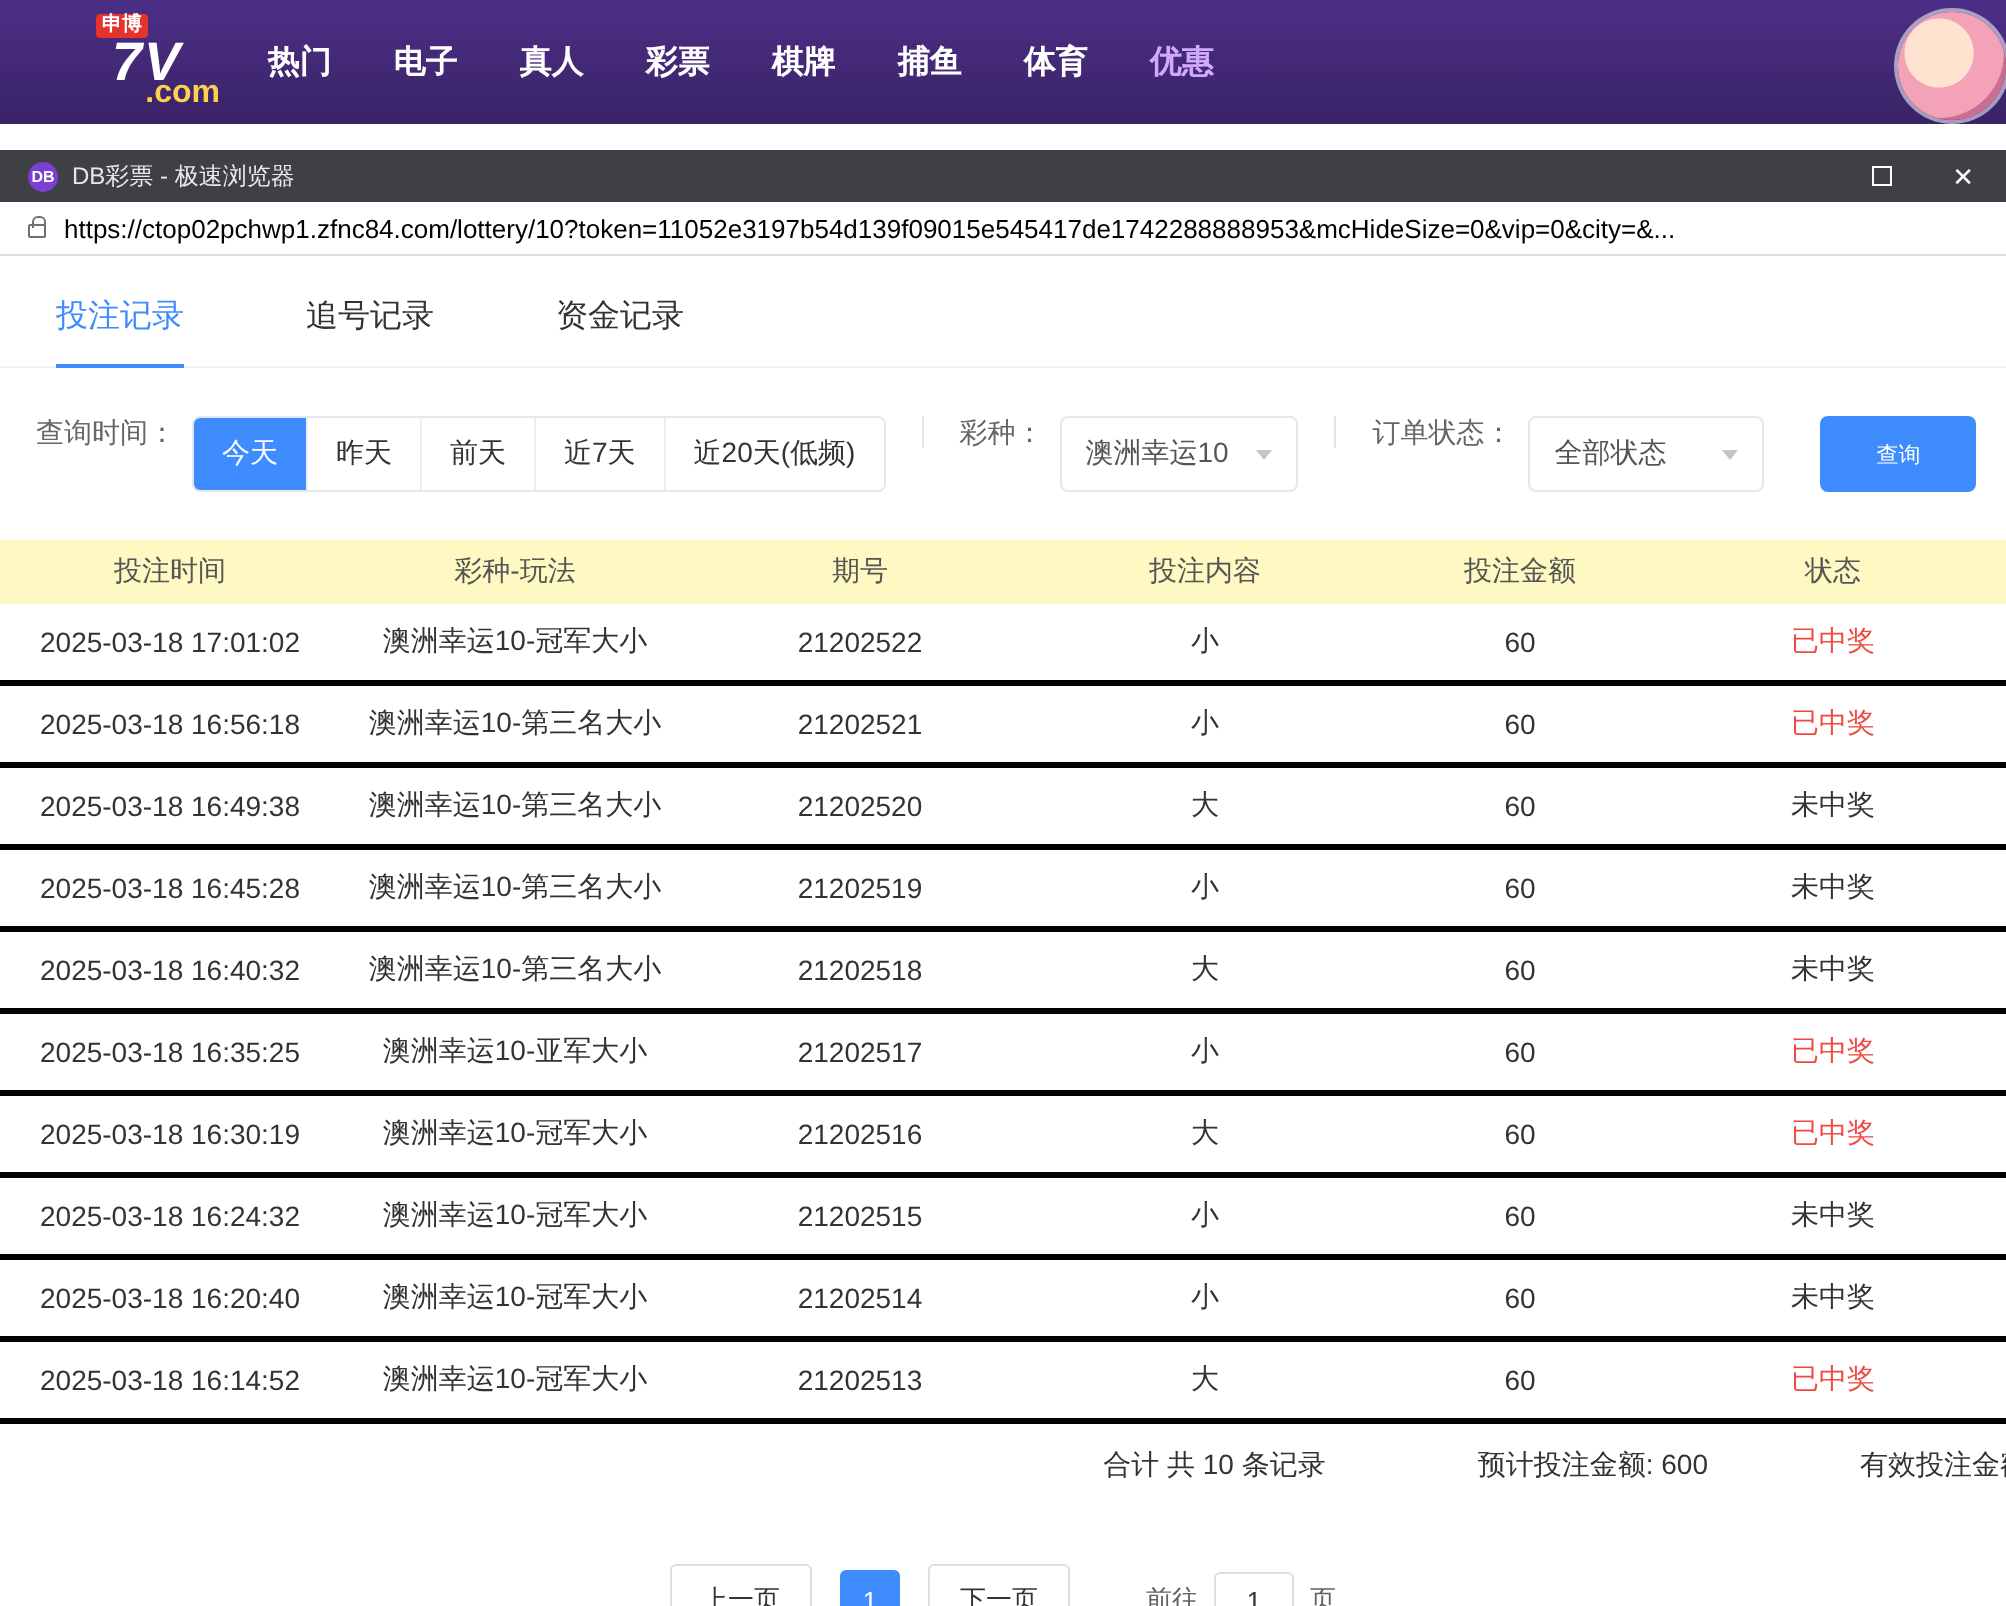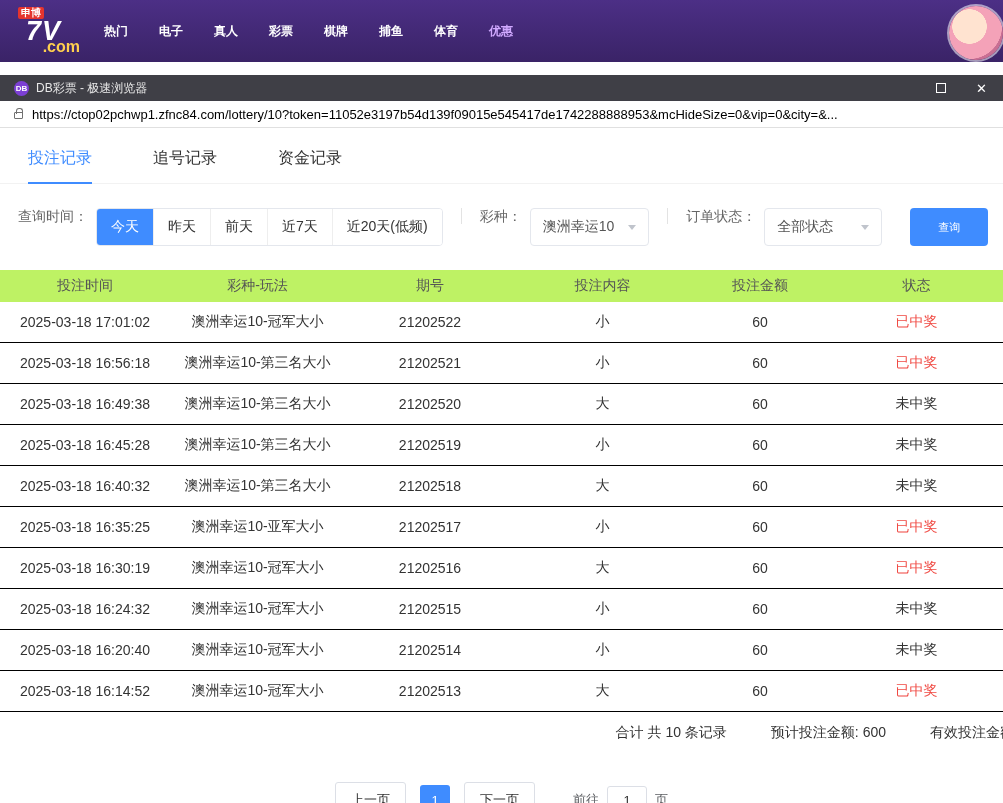--- a/index.html
+++ b/index.html
@@ -3,27 +3,27 @@
 <meta charset="utf-8">
 <style>
   * { box-sizing: border-box; }
   html,body { margin:0; padding:0; }
   body {
     width:1003px; height:803px; overflow:hidden; position:relative;
     background:#fff; font-family:"Liberation Sans", sans-serif;
   }
 
   
-  .topnav{height:62px;background:linear-gradient(180deg,#4c2f86,#3a2367);display:flex;align-items:center;padding-left:18px;position:relative;}
+  .topnav{height:62px;background:linear-gradient(180deg,#4c2f86,#3a2367);display:flex;align-items:center;padding-left:48px;position:relative;}
   .logo{position:relative;width:68px;height:50px;cursor:pointer;flex:none;}
   .logo-badge{position:absolute;top:1px;left:0;background:#e5342e;color:#fff;font-size:10px;line-height:12px;padding:0 3px;border-radius:2px;font-weight:bold;}
   .logo-main{position:absolute;top:10px;left:8px;font-size:27px;font-weight:bold;font-style:italic;color:#fff;letter-spacing:1px;}
   .logo-suffix{position:absolute;bottom:0;right:6px;font-size:16px;font-weight:bold;color:#ffd04e;}
   .nav-menu{display:flex;gap:31px;margin-left:18px;}
-  .nav-item{color:#fff;font-size:12px;font-weight:bold;cursor:pointer;white-space:nowrap;}
+  .nav-item{color:#fff;font-size:16px;font-weight:bold;cursor:pointer;white-space:nowrap;}
   .nav-highlight{color:#d0a9ff;}
   .avatar{position:absolute;right:0;top:6px;width:54px;height:54px;border-radius:50%;
     background:radial-gradient(circle at 38% 38%, #ffe3d0 0 36%, #f4a2b8 37% 68%, #c96f93 69% 100%);
     box-shadow:0 0 0 2px rgba(255,255,255,.55);cursor:pointer;}
 
   .gap-strip{height:13px;background:#fff;}
 
   
   .titlebar{height:26px;background:#3f3f46;display:flex;align-items:center;padding:0 14px;}
   .win-badge{width:15px;height:15px;border-radius:50%;background:#7c3fd4;color:#fff;font-size:8px;font-weight:bold;display:flex;align-items:center;justify-content:center;margin-right:7px;flex:none;}
@@ -52,28 +52,28 @@
   .time-btn:last-child{border-right:none;}
   .time-btn.active{background:#3f8cff;color:#fff;}
   .sep{width:1px;height:16px;background:#e3e3e3;margin:0 18px;flex:none;}
   .select{display:flex;align-items:center;justify-content:space-between;border:1px solid #e4e7ed;border-radius:4px;padding:9px 12px;color:#555;cursor:pointer;background:#fff;min-width:118px;}
   .caret{width:0;height:0;border-left:4px solid transparent;border-right:4px solid transparent;border-top:5px solid #c0c4cc;margin-left:14px;}
   .query-btn{margin-left:28px;background:#3f8cff;color:#fff;border:none;border-radius:4px;padding:10px 28px;font-size:11px;cursor:pointer;font-family:inherit;}
 
   
   .table{margin-top:4px;}
   .table-header,.tr{display:grid;grid-template-columns:170px 175px 170px 175px 140px 173px;}
-  .table-header{background:#bef264;height:32px;align-items:center;}
+  .table-header{background:#fef9c3;height:32px;align-items:center;}
   .th{font-size:14px;color:#555;text-align:center;}
-  .tr{height:41px;align-items:center;border-bottom:1px solid #000000;}
+  .tr{height:41px;align-items:center;border-bottom:3px solid #000000;}
   .td{font-size:14px;color:#333;text-align:center;}
   .td.won{color:#f04a43;}
 
   
-  .summary{display:flex;justify-content:flex-end;align-items:center;gap:44px;height:42px;font-size:14px;color:#333;overflow:hidden;white-space:nowrap;}
+  .summary{display:flex;justify-content:flex-end;align-items:center;gap:76px;height:42px;font-size:14px;color:#333;overflow:hidden;white-space:nowrap;}
   .summary .clip{margin-right:-11px;}
 
   
   .pagination{display:flex;justify-content:center;align-items:center;gap:14px;margin-top:28px;font-size:13px;color:#606266;}
   .page-btn{border:1px solid #dcdfe6;background:#fff;border-radius:3px;padding:8px 15px;font-size:13px;color:#333;cursor:pointer;font-family:inherit;white-space:nowrap;}
   .page-current{width:30px;height:30px;background:#3f8cff;color:#fff;border-radius:3px;display:flex;align-items:center;justify-content:center;cursor:pointer;}
   .goto{display:flex;align-items:center;gap:8px;margin-left:24px;white-space:nowrap;}
   .goto-input{width:40px;height:28px;border:1px solid #dcdfe6;border-radius:3px;text-align:center;font-size:13px;color:#333;font-family:inherit;}
 </style>
 </head>

